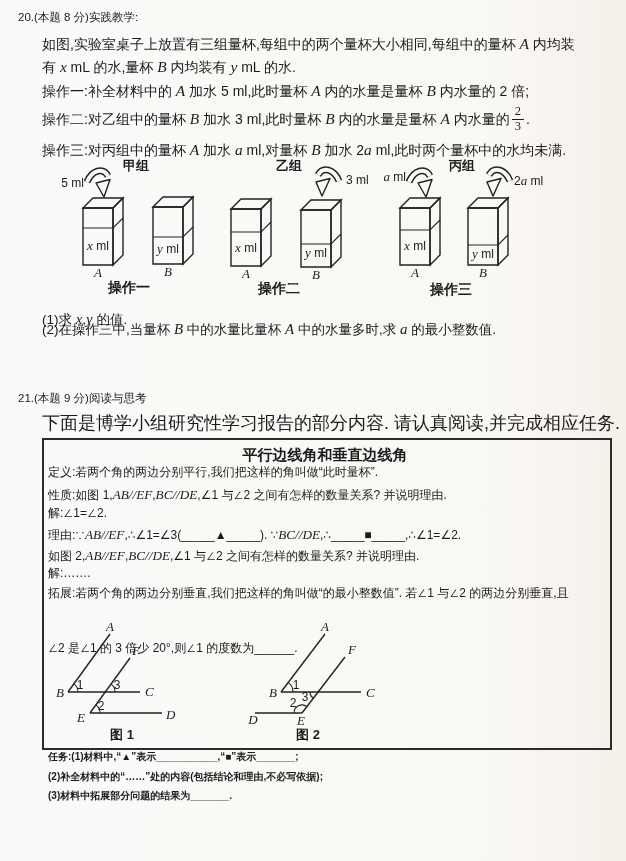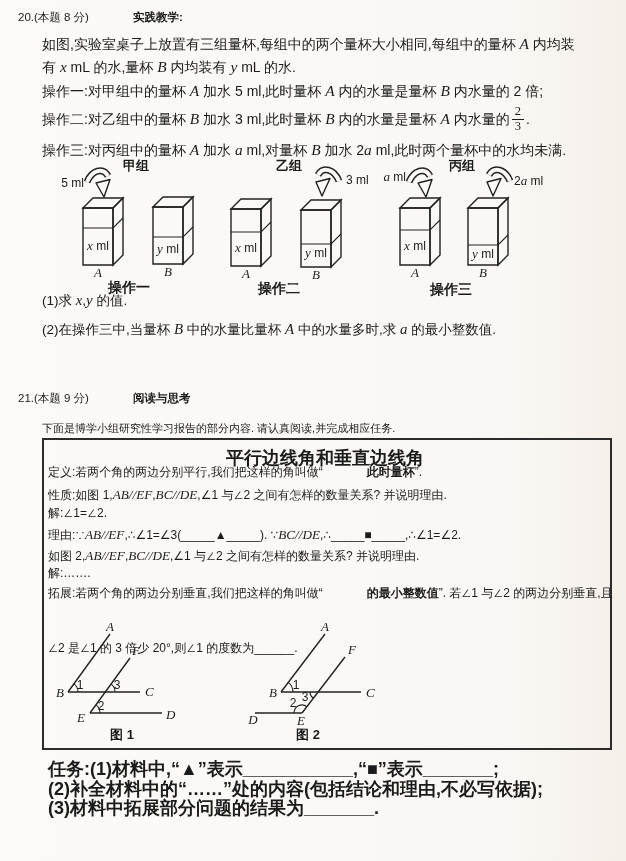--- a/index.html
+++ b/index.html
@@ -4,52 +4,52 @@
 <style>
   html,body{margin:0;padding:0;}
   body{
     width:626px;height:861px;position:relative;overflow:hidden;
     background:linear-gradient(90deg,#fbfaf8 0%,#faf8f5 80%,#f5efe9 100%);
     font-family:"Liberation Sans",sans-serif;
     color:#1b1b1b;
   }
   .line{position:absolute;white-space:pre;font-size:14px;line-height:1.15;}
   .sm{font-size:11.5px;}
-  .mid{font-size:11px;margin-top:9px;}
+  .mid{font-size:18px;}
   .boxline{font-size:12px;}
-  .task{font-size:18px;font-weight:bold;margin-top:8px;}
+  .task{font-size:10px;font-weight:bold;}
   .part{font-size:13.5px;}
-  .b{font-weight:bold;padding-left:44px;}
+  .b{font-weight:normal;}
   .m{font-family:"Liberation Serif",serif;font-style:italic;font-size:1.1em;}
   .frac{display:inline-block;text-align:center;vertical-align:middle;
         font-family:"Liberation Serif",serif;font-size:12.5px;line-height:1.1;
         margin:0 2px;transform:translateY(-1px);}
   .frac .fn{display:block;border-bottom:1.3px solid #1b1b1b;padding:0 3px;}
   .frac .fd{display:block;padding-top:0px;}
   .mbox{position:absolute;left:42px;top:438px;width:566px;height:308px;
         border:2px solid #2b2b2b;}
   .boxtitle{position:absolute;left:42px;top:446px;width:566px;text-align:center;
-        font-size:18px;font-weight:bold;white-space:pre;}
+        font-size:15px;font-weight:bold;white-space:pre;}
   svg{position:absolute;left:0;}
   .svgt{font-family:"Liberation Sans",sans-serif;font-size:12px;fill:#1b1b1b;}
   .svgb{font-family:"Liberation Sans",sans-serif;font-weight:bold;fill:#1b1b1b;}
   .svgm{font-family:"Liberation Serif",serif;font-style:italic;fill:#1b1b1b;}
   .stroke{stroke:#222;fill:none;stroke-width:1.4;}
   .thin{stroke:#222;fill:none;stroke-width:1.1;}
   .bandO{stroke:#222;fill:none;stroke-width:7;stroke-linecap:butt;}
   .bandI{stroke:#fbfaf8;fill:none;stroke-width:4;stroke-linecap:butt;}
   .head{fill:#fbfaf8;stroke:#222;stroke-width:1.4;stroke-linejoin:round;}
 </style>
 </head>
 <body>
 
 <div class="line sm" style="left:18px;top:11px"><span>20.(本题 8 分)</span><span class="b">实践教学:</span></div>
 <div class="line" style="left:42px;top:35px"><span>如图,实验室桌子上放置有三组量杯,每组中的两个量杯大小相同,每组中的量杯 </span><span class="m">A</span><span> 内均装</span></div>
 <div class="line" style="left:42px;top:58px"><span>有 </span><span class="m">x</span><span> mL 的水,量杯 </span><span class="m">B</span><span> 内均装有 </span><span class="m">y</span><span> mL 的水.</span></div>
-<div class="line" style="left:42px;top:82px"><span>操作一:对甲组中的量杯 </span><span class="m">A</span><span> 加水 5 ml,此时量杯 </span><span class="m">A</span><span> 内的水量是量杯 </span><span class="m">B</span><span> 内水量的 2 倍;</span></div>
+<div class="line" style="left:42px;top:82px"><span>操作一:补全材料中的 </span><span class="m">A</span><span> 加水 5 ml,此时量杯 </span><span class="m">A</span><span> 内的水量是量杯 </span><span class="m">B</span><span> 内水量的 2 倍;</span></div>
 <div class="line" style="left:42px;top:106px"><span>操作二:对乙组中的量杯 </span><span class="m">B</span><span> 加水 3 ml,此时量杯 </span><span class="m">B</span><span> 内的水量是量杯 </span><span class="m">A</span><span> 内水量的</span><span class="frac"><span class="fn">2</span><span class="fd">3</span></span><span>.</span></div>
 <div class="line" style="left:42px;top:141px"><span>操作三:对丙组中的量杯 </span><span class="m">A</span><span> 加水 </span><span class="m">a</span><span> ml,对量杯 </span><span class="m">B</span><span> 加水 2</span><span class="m">a</span><span> ml,此时两个量杯中的水均未满.</span></div>
 
 <svg width="626" height="150" viewBox="0 152 626 150" style="top:152px">
   <defs>
     <g id="cup">
       <path class="stroke" d="M0,0 L10,-10 H40 L30,0 Z"></path>
       <path class="stroke" d="M0,0 H30 V57 H0 Z"></path>
       <path class="stroke" d="M30,0 L40,-10 V47 L30,57 Z"></path>
     </g>
@@ -112,21 +112,21 @@
     <text class="svgt" text-anchor="middle" x="415" y="250" font-size="11"><tspan class="svgm" font-size="13">x</tspan><tspan> ml</tspan></text>
     <text class="svgm" text-anchor="middle" x="415" y="277" font-size="13">A</text>
     <use href="#cup" x="468" y="208"></use>
     <path class="thin" d="M468,245 h30 l10,-10"></path>
     <text class="svgt" text-anchor="middle" x="483" y="258" font-size="11"><tspan class="svgm" font-size="13">y</tspan><tspan> ml</tspan></text>
     <text class="svgm" text-anchor="middle" x="483" y="277" font-size="13">B</text>
     <text class="svgb" font-size="14" text-anchor="middle" x="451" y="294">操作三</text>
   </g>
 </svg>
 
-<div class="line part" style="left:42px;top:292px"><span>(1)求 </span><span class="m">x</span><span>,</span><span class="m">y</span><span> 的值.</span></div>
+<div class="line part" style="left:42px;top:311px"><span>(1)求 </span><span class="m">x</span><span>,</span><span class="m">y</span><span> 的值.</span></div>
 <div class="line part" style="left:42px;top:321px"><span>(2)在操作三中,当量杯 </span><span class="m">B</span><span> 中的水量比量杯 </span><span class="m">A</span><span> 中的水量多时,求 </span><span class="m">a</span><span> 的最小整数值.</span></div>
 
 <div class="line sm" style="left:18px;top:392px"><span>21.(本题 9 分)</span><span class="b">阅读与思考</span></div>
 <div class="line mid" style="left:42px;top:413px"><span>下面是博学小组研究性学习报告的部分内容. 请认真阅读,并完成相应任务.</span></div>
 
 <div class="mbox"></div>
 <div class="boxtitle">平行边线角和垂直边线角</div>
 
 <div class="line boxline" style="left:48px;top:466px"><span>定义:若两个角的两边分别平行,我们把这样的角叫做“</span><span class="b">此时量杯</span><span>”.</span></div>
 <div class="line boxline" style="left:48px;top:487px"><span>性质:如图 1,</span><span class="m">AB//EF</span><span>,</span><span class="m">BC//DE</span><span>,∠1 与∠2 之间有怎样的数量关系? 并说明理由.</span></div>

